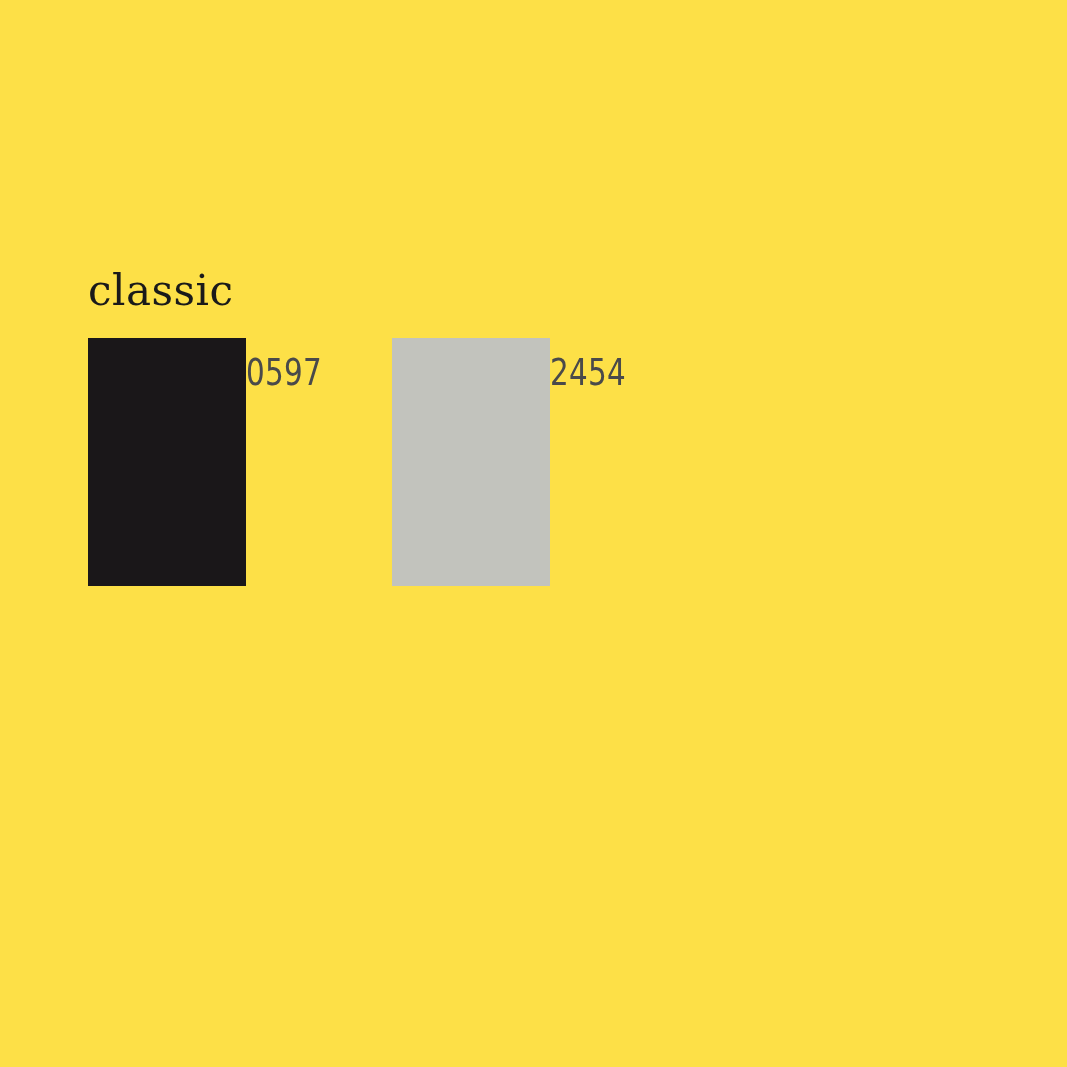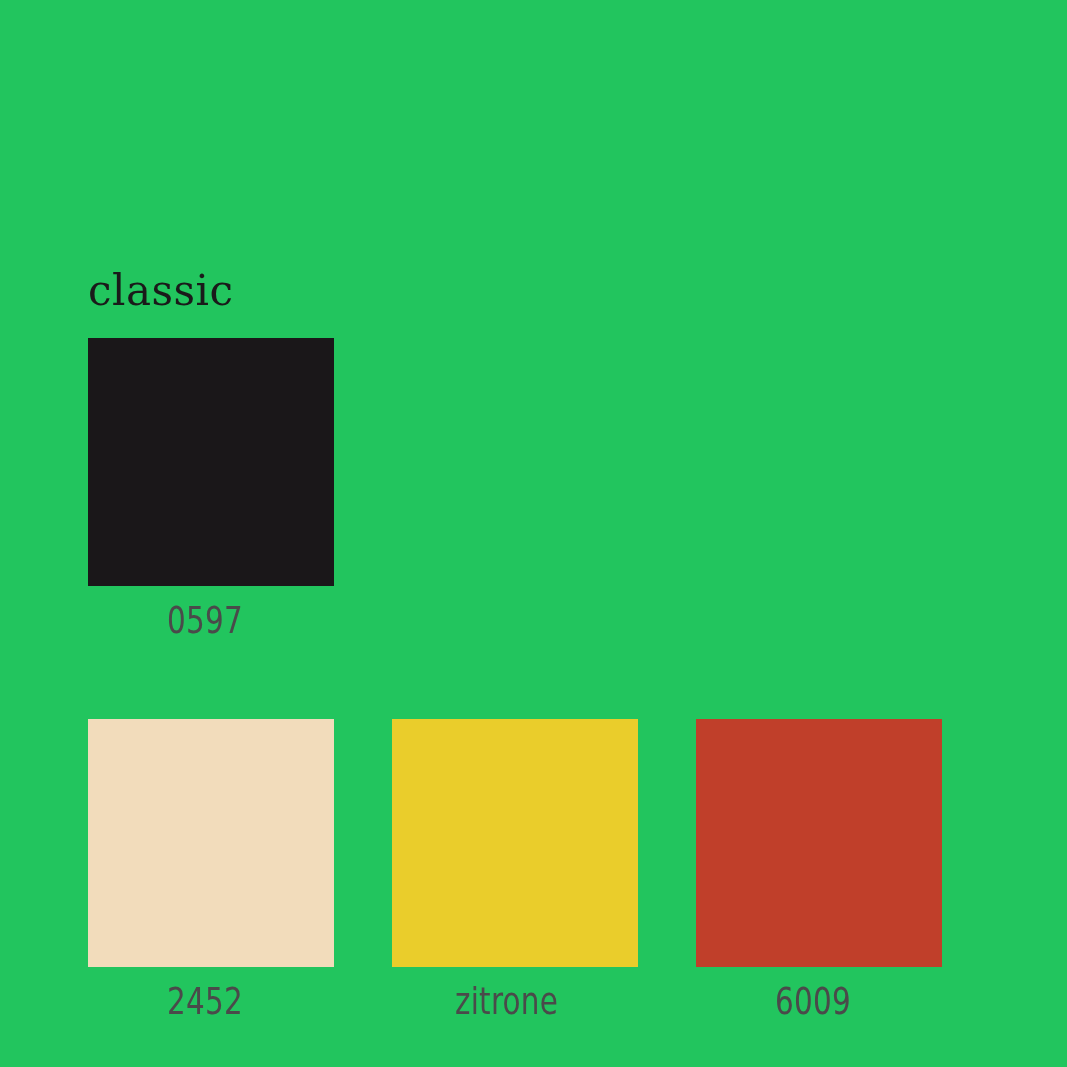--- a/index.html
+++ b/index.html
@@ -17,21 +17,21 @@
     font-family: "Liberation Sans", sans-serif;
     -webkit-font-smoothing: antialiased;
   }
 
   .palette-sheet {
     position: absolute;
     left: 0;
     top: 0;
     width: 1067px;
     height: 1067px;
-    background: #22c55e;
+    background: #fde047;
   }
 
   
   .group-title {
     position: absolute;
     left: 88px;
     top: 268px;
     font-family: "DejaVu Serif", "Liberation Serif", serif;
     font-size: 42px;
     line-height: 46px;
@@ -55,22 +55,21 @@
     gap: 58px;
   }
 
   .swatch-row + .swatch-row {
     margin-top: 77px;
   }
 
   .swatch-cell {
     width: 246px;
     display: flex;
-    flex-direction: column;
-    align-items: center;
+    flex-direction: row;
   }
 
   .swatch-chip {
     width: 246px;
     height: 248px;
     display: block;
   }
 
   .swatch-label {
     margin-top: 12px;
@@ -95,37 +94,23 @@
   <div class="swatch-grid">
 
     <div class="swatch-row">
 
       <div class="swatch-cell">
         <div class="swatch-chip" style="background-color: rgb(26, 23, 25);"></div>
         <div class="swatch-label" style="color: rgb(74, 74, 74);">0597</div>
       </div>
 
 
+      <div class="swatch-cell">
+        <div class="swatch-chip" style="background-color: rgb(194, 195, 189);"></div>
+        <div class="swatch-label" style="color: rgb(74, 74, 74);">2454</div>
+      </div>
 
     </div>
 
-    <div class="swatch-row">
-
-      <div class="swatch-cell">
-        <div class="swatch-chip" style="background-color: rgb(242, 220, 187);"></div>
-        <div class="swatch-label" style="color: rgb(74, 74, 74);">2452</div>
-      </div>
-
-      <div class="swatch-cell">
-        <div class="swatch-chip" style="background-color: rgb(234, 205, 43);"></div>
-        <div class="swatch-label" style="color: rgb(74, 74, 74);">zitrone</div>
-      </div>
-
-      <div class="swatch-cell">
-        <div class="swatch-chip" style="background-color: rgb(192, 63, 42);"></div>
-        <div class="swatch-label" style="color: rgb(74, 74, 74);">6009</div>
-      </div>
-
-    </div>
 
   </div>
 
 </div>
 
 </body></html>

